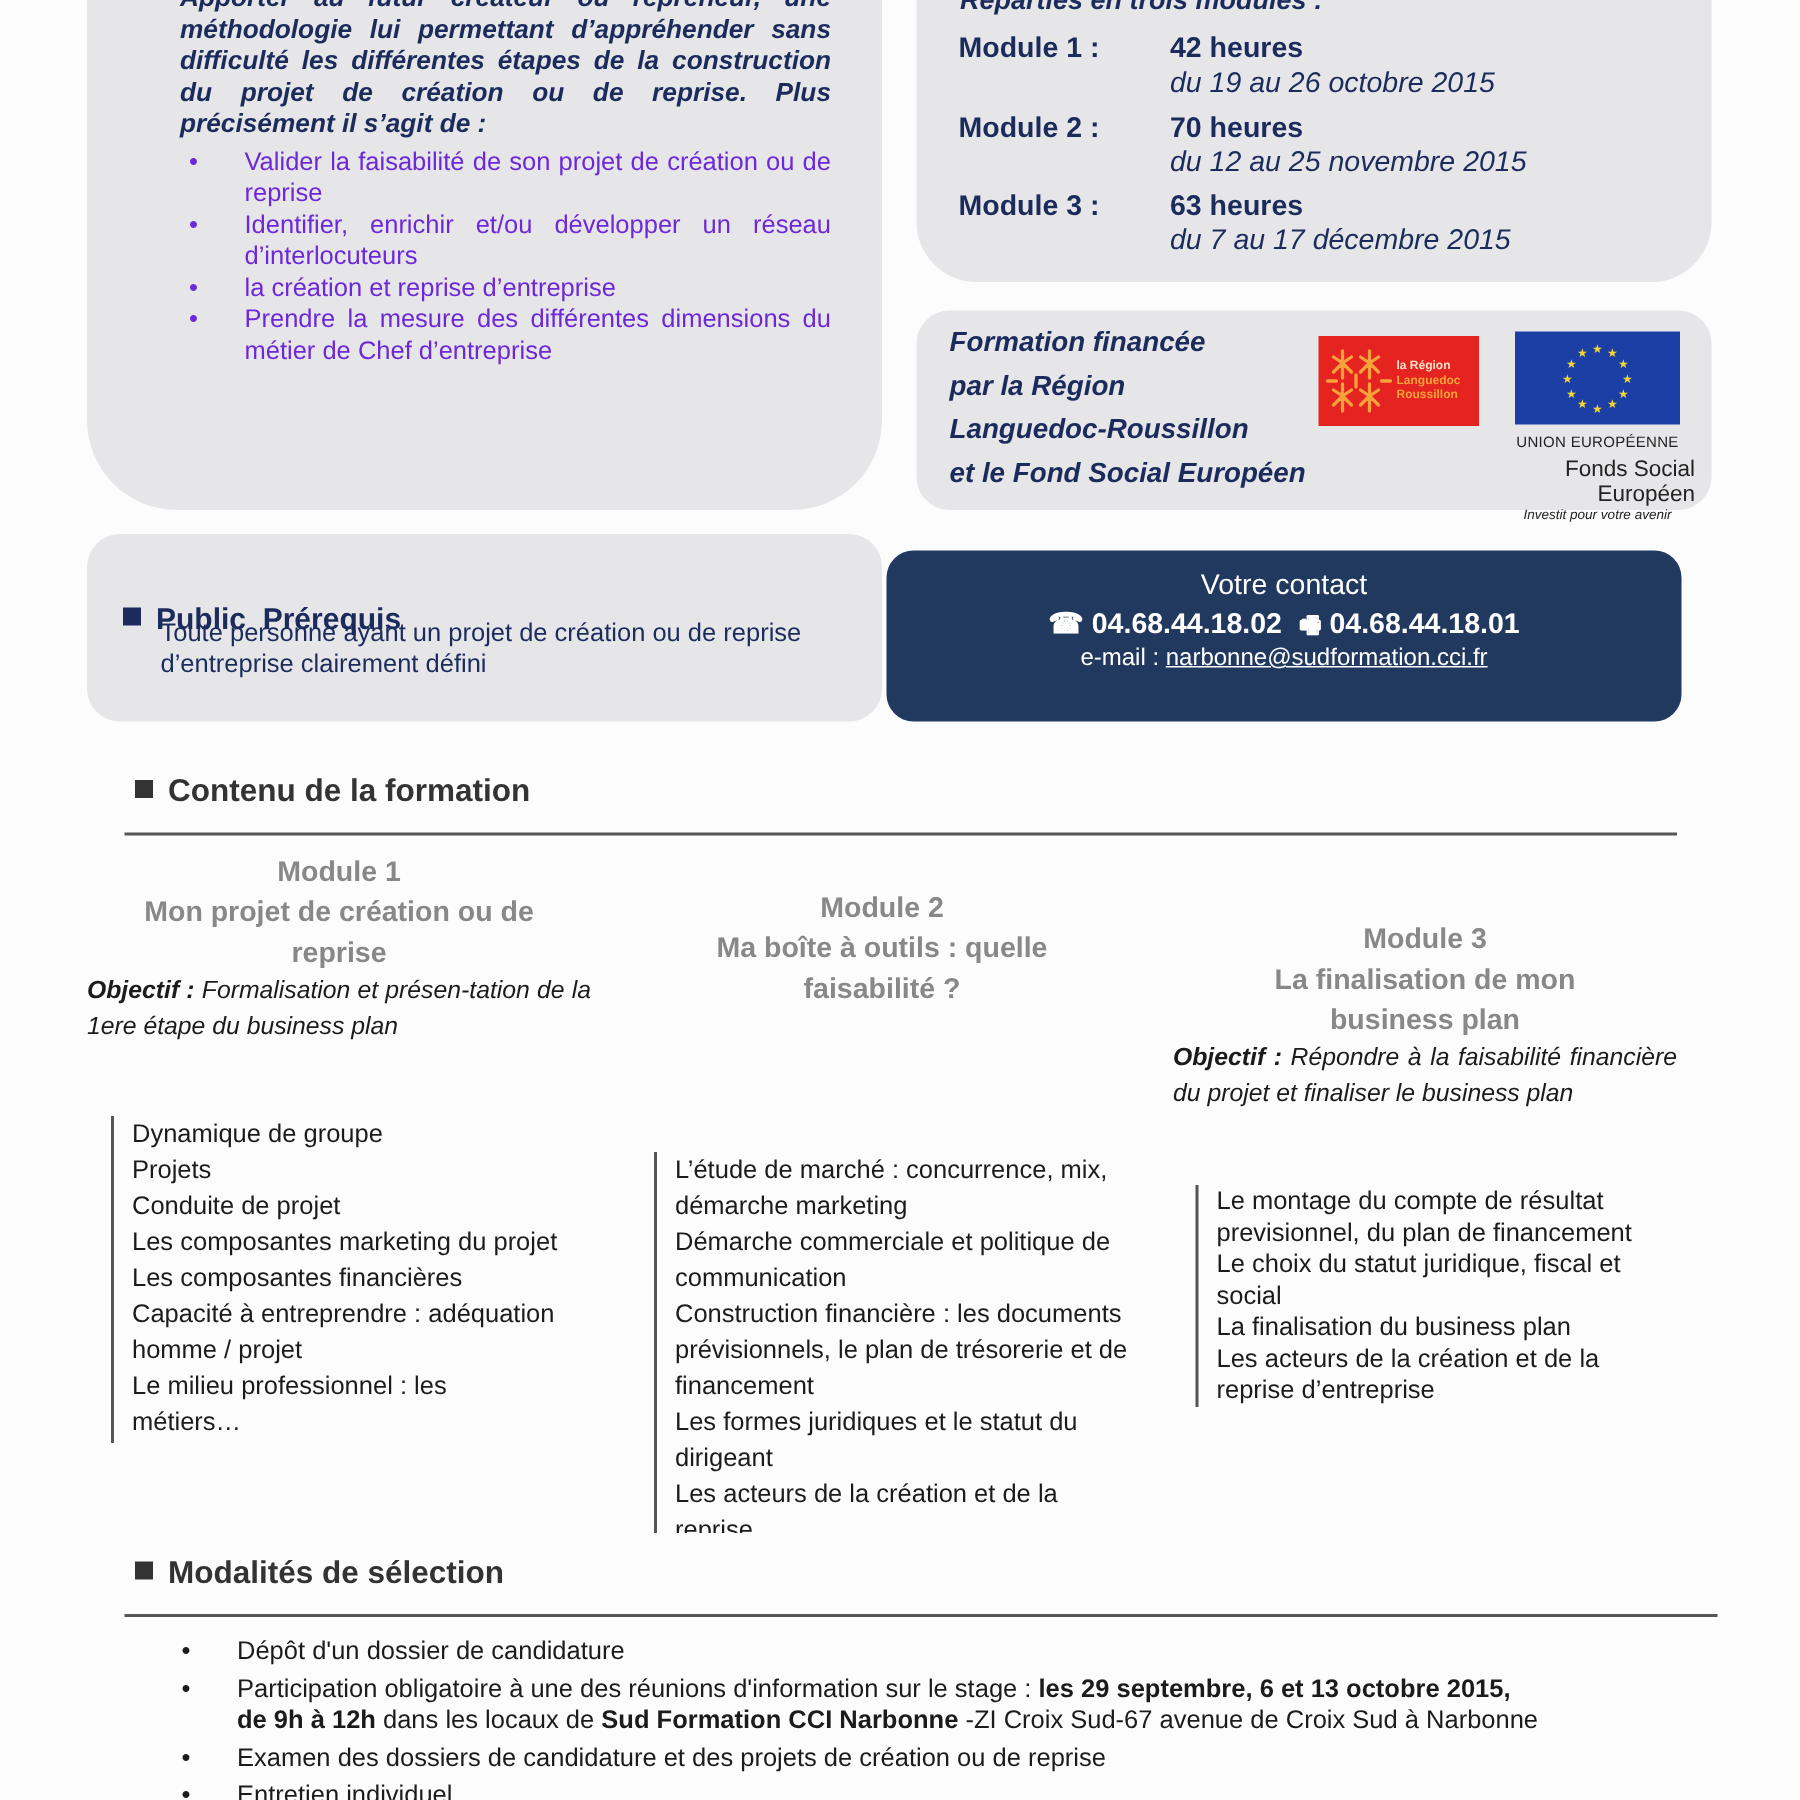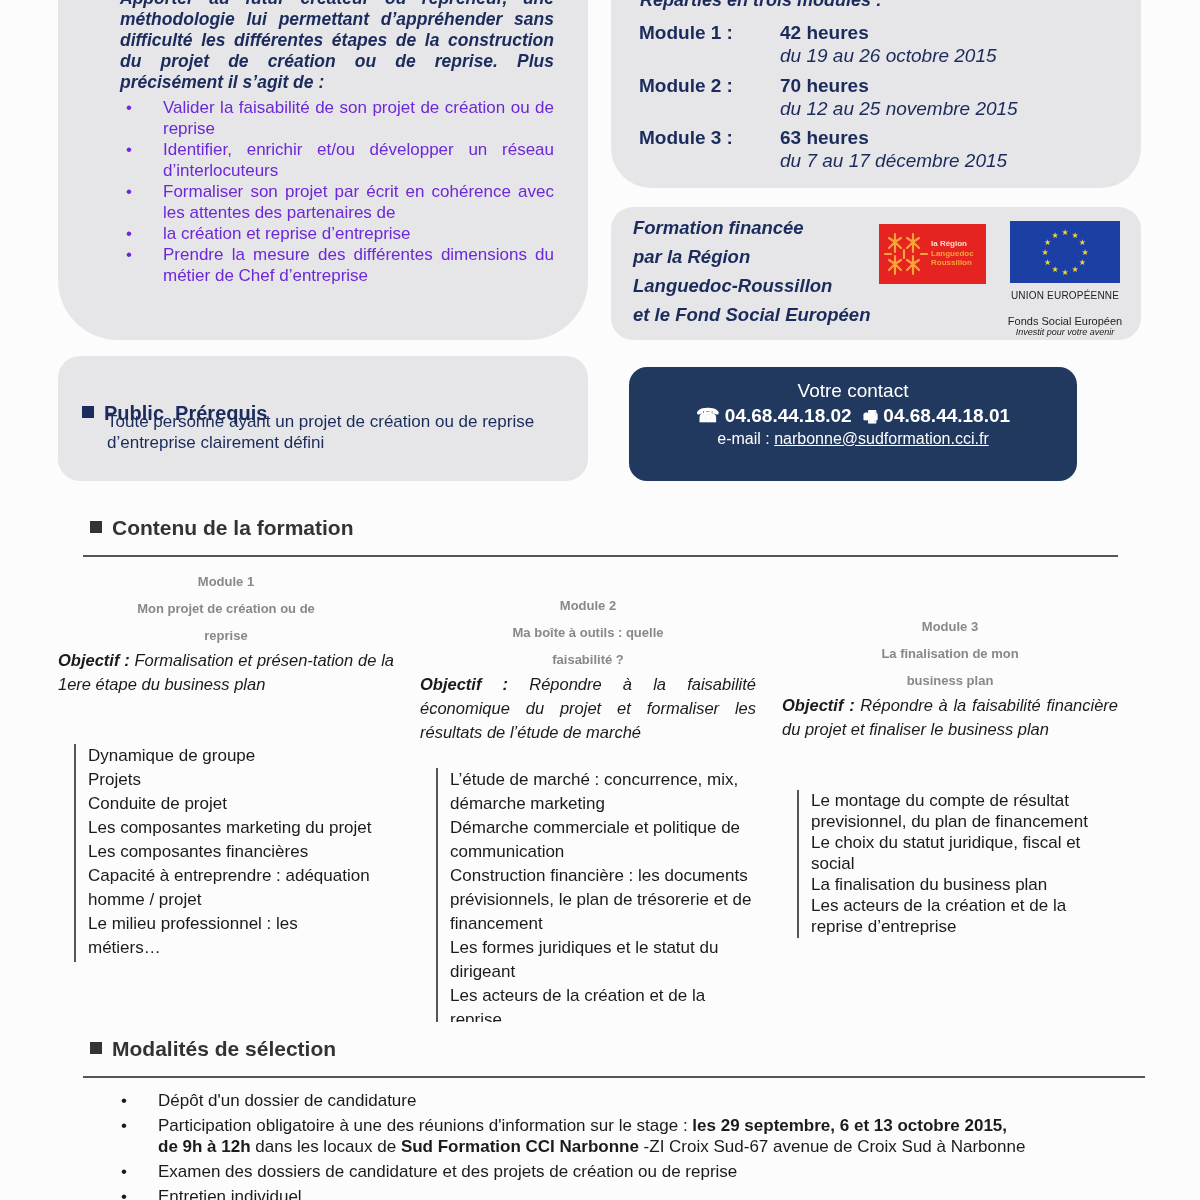--- a/index.html
+++ b/index.html
@@ -28,63 +28,62 @@
   #fund-panel { left: 611px; top: 207px; width: 530px; height: 133px; border-radius: 22px; }
   #fund-text { position: absolute; left: 633px; top: 213px; font-weight: bold; font-style: italic; color: #1a2b5c; font-size: 18.5px; line-height: 29px; }
   #region-logo { position: absolute; left: 879px; top: 224px; width: 107px; height: 60px; background: #e52320; }
   #region-logo svg { position: absolute; left: 4px; top: 6px; }
   #region-text { position: absolute; left: 52px; top: 15px; font-size: 8px; font-weight: bold; line-height: 9.5px; color: #fde1c8; }
   #region-text span { display: block; }
   #region-text .sub { color: #f7a23a; }
   #eu-flag { position: absolute; left: 1010px; top: 221px; width: 110px; height: 62px; background: #1c3fa5; }
   #eu-text { position: absolute; left: 1000px; top: 290px; width: 130px; text-align: center; color: #222; }
   #eu-t1 { font-size: 10px; display: block; letter-spacing: 0.2px; }
-  #eu-t2 { font-size: 11px; display: block; margin-top: 14px; }
+  #eu-t2 { font-size: 15px; display: block; margin-top: 3px; text-align: right; }
   #eu-t3 { font-size: 9px; display: block; font-style: italic; }
 
   
   #public-panel { left: 58px; top: 356px; width: 530px; height: 125px; border-radius: 22px; }
   #public-title { position: absolute; left: 82px; top: 382px; font-size: 20px; font-weight: bold; color: #1a2b5c; margin-top: 20px; }
   #public-title .sq { display: inline-block; width: 12px; height: 12px; background: #1a2b5c; margin-right: 10px; vertical-align: 2px; }
   #public-text { position: absolute; left: 107px; top: 411px; width: 470px; font-size: 17px; line-height: 21px; color: #1a2b5c; }
 
   
-  #contact-panel { left: 629px; top: 367px; width: 448px; height: 114px; background: #21385f; border-radius: 18px; color: #fff; text-align: center; }
+  #contact-panel { left: 591px; top: 367px; width: 530px; height: 114px; background: #21385f; border-radius: 18px; color: #fff; text-align: center; }
   #contact-title { position: absolute; left: 0; right: 0; top: 13px; font-size: 19px; }
   #contact-phones { position: absolute; left: 0; right: 0; top: 37px; font-size: 19px; font-weight: bold; }
   #contact-email-row { position: absolute; left: 0; right: 0; top: 63px; font-size: 16px; }
   #contact-email { color: #fff; text-decoration: underline; }
 
   
   .sec-title { position: absolute; font-size: 21px; font-weight: bold; color: #333; }
   .sec-title .sq { display: inline-block; width: 12px; height: 12px; background: #333; margin-right: 10px; vertical-align: 2px; }
   .rule { position: absolute; height: 2px; background: #555; }
 
   
   .col { position: absolute; width: 336px; }
-  .col-head { text-align: center; color: #888; font-weight: bold; font-size: 13px; line-height: 27px; }
+  .col-head { text-align: center; color: #888; font-weight: bold; font-size: 19px; line-height: 27px; }
   .col-obj { font-style: italic; font-size: 16.5px; line-height: 24px; text-align: justify; color: #1b1b1b; margin-top: -1px; }
   .col-obj b { font-style: italic; }
   .col-items { position: absolute; border-left: 2px solid #555; padding-left: 12px; font-size: 17px; line-height: 24px; color: #1b1b1b; overflow: hidden; }
   .col-items div { }
 
   
   #sel-list { position: absolute; left: 121px; top: 1090px; width: 1000px; list-style: none; font-size: 17px; color: #1b1b1b; }
   #sel-list li { position: relative; padding-left: 37px; line-height: 21px; margin-bottom: 4px; }
   #sel-list li::before { content: "•"; position: absolute; left: 0; top: 0; }
 </style>
 </head>
 <body>
 
 <div class="panel" id="obj-panel"></div>
 <p id="obj-intro">Apporter au futur créateur ou repreneur, une méthodologie lui permettant d’appréhender sans difficulté les différentes étapes de la construction du projet de création ou de reprise. Plus précisément il s’agit de :</p>
 <ul id="obj-list">
   <li>Valider la faisabilité de son projet de création ou de reprise</li>
   <li>Identifier, enrichir et/ou développer un réseau d’interlocuteurs</li>
-  <li>Formaliser son projet par écrit en cohérence avec les attentes des partenaires de</li>
   <li>la création et reprise d’entreprise</li>
   <li>Prendre la mesure des différentes dimensions du métier de Chef d’entreprise</li>
 </ul>
 
 <div class="panel" id="sched-panel"></div>
 <div id="sched-intro">Réparties en trois modules :</div>
 <div class="mod-row" style="top:22px;">
   <span class="mod-label">Module 1 :</span>
   <span class="mod-hours">42 heures</span>
   <span class="mod-dates">du 19 au 26 octobre 2015</span>
@@ -183,21 +182,20 @@
   <div>Les composantes marketing du projet</div>
   <div>Les composantes financières</div>
   <div>Capacité à entreprendre : adéquation homme / projet</div>
   <div style="width:240px;">Le milieu professionnel : les métiers…</div>
 </div>
 
 <div class="col" style="left:420px; top:592px;">
   <div class="col-head">Module 2</div>
   <div class="col-head">Ma boîte à outils : quelle</div>
   <div class="col-head">faisabilité ?</div>
-  <div class="col-obj"><b>Objectif :</b> <span>Répondre à la faisabilité économique du projet et formaliser les résultats de l’étude de marché</span></div>
 </div>
 <div class="col-items" style="left:436px; top:768px; width:320px; height:254px;">
   <div>L’étude de marché : concurrence, mix, démarche marketing</div>
   <div>Démarche commerciale et politique de communication</div>
   <div>Construction financière : les documents prévisionnels, le plan de trésorerie et de financement</div>
   <div>Les formes juridiques et le statut du dirigeant</div>
   <div>Les acteurs de la création et de la reprise</div>
 </div>
 
 <div class="col" style="left:782px; top:613px;">

